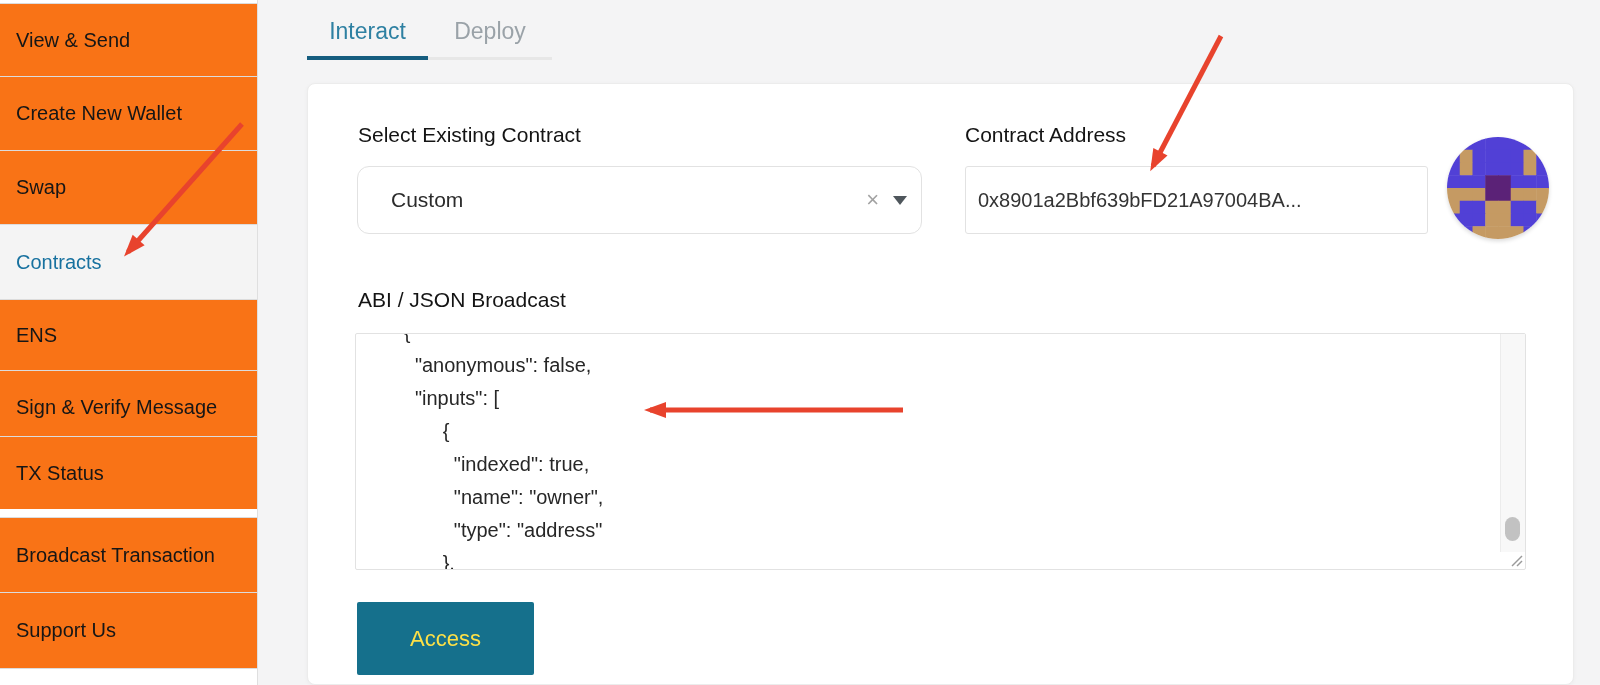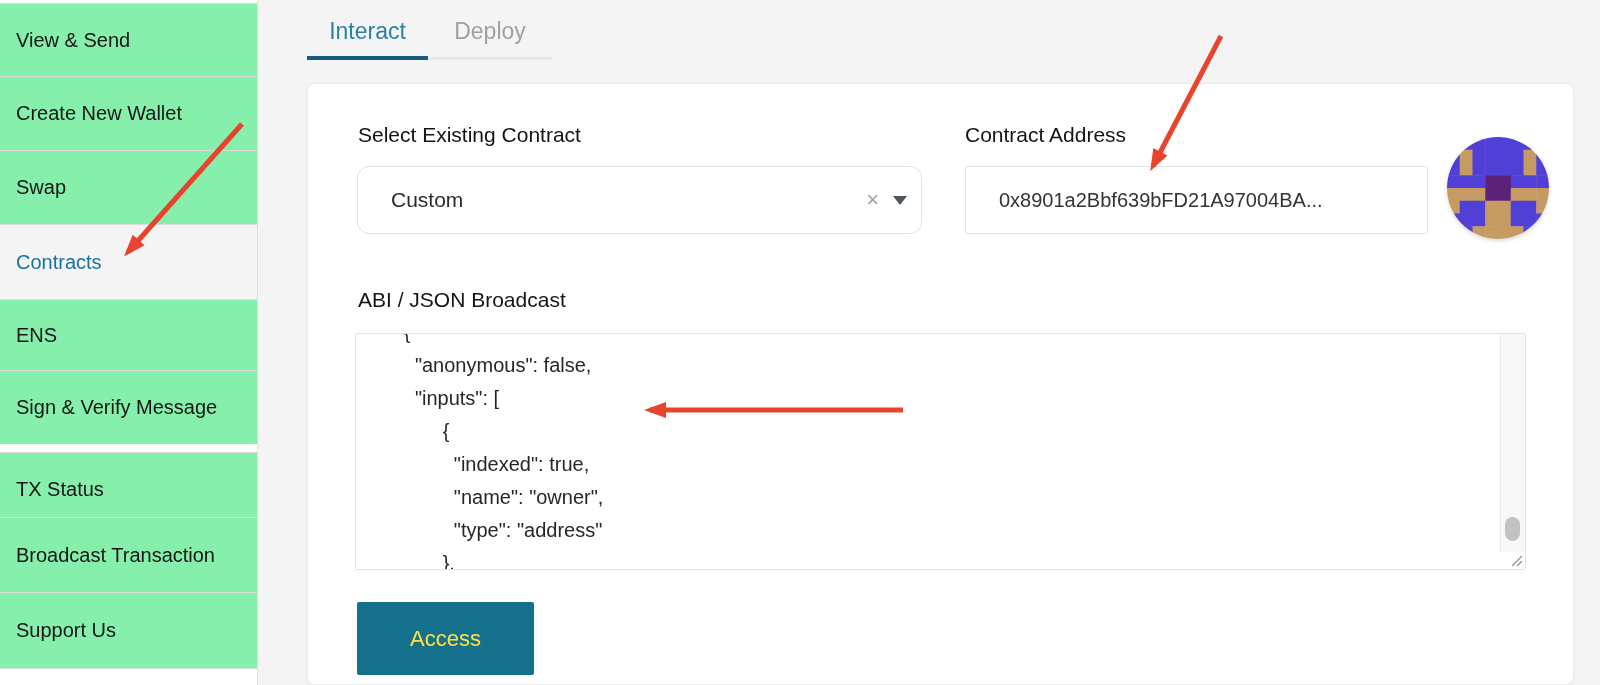--- a/index.html
+++ b/index.html
@@ -6,21 +6,21 @@
   .screen{
     position:relative;width:1600px;height:685px;overflow:hidden;
     background:#f4f4f5;font-family:"Liberation Sans","DejaVu Sans",sans-serif;
     -webkit-font-smoothing:antialiased;
   }
   
   .sidebar{position:absolute;left:0;top:0;width:257px;height:685px;background:#fff;border-right:1px solid #dfdfdf;}
   .side-item{
     position:absolute;left:0;width:257px;display:flex;align-items:center;
     padding-left:16px;box-sizing:border-box;border-top:1px solid #dcdcdc;
-    font-size:20px;color:#161616;cursor:pointer;background:#86efac;
+    font-size:20px;color:#161616;cursor:pointer;background:#f97316;
   }
   .side-item.active{background:#f4f4f4;color:#17719f;}
   .side-divider{position:absolute;left:0;width:257px;height:0;border-top:1px solid #dcdcdc;}
   
   .tab{position:absolute;top:8px;height:46px;display:flex;align-items:center;justify-content:center;font-size:23px;cursor:pointer;}
   .tab-interact{left:307px;width:121px;color:#2e80a2;}
   .tab-deploy{left:428px;width:124px;color:#9aa2a8;}
   .tab-underline{position:absolute;}
   .tab-underline.active{left:307px;top:56px;width:121px;height:4px;background:#155d7f;}
   .tab-underline.rest{left:428px;top:57px;width:124px;height:3px;background:#e7e7e7;}
@@ -35,21 +35,21 @@
     position:absolute;height:68px;background:#fff;border:1px solid #e2e2e2;border-radius:12px;
     box-sizing:border-box;display:flex;align-items:center;
   }
   .select-box{left:357px;top:166px;width:565px;cursor:pointer;}
   .select-value{padding-left:33px;font-size:21px;color:#2b2b2b;}
   .clear-x{position:absolute;right:42px;top:0;height:66px;display:flex;align-items:center;font-size:22px;color:#a2a2a2;cursor:pointer;}
   .caret{position:absolute;right:14px;top:29px;width:0;height:0;border-left:7px solid transparent;border-right:7px solid transparent;border-top:9px solid #4f565c;cursor:pointer;}
   .addr-input{
     position:absolute;left:965px;top:166px;width:463px;height:68px;background:#fff;
     border:1px solid #e2e2e2;border-radius:3px;box-sizing:border-box;
-    padding:0 12px 0 33px;font-size:20px;color:#343434;outline:none;
+    padding:0 12px 0 12px;font-size:20px;color:#343434;outline:none;
     font-family:"Liberation Sans","DejaVu Sans",sans-serif;
   }
   .identicon{position:absolute;left:1447px;top:137px;width:102px;height:102px;border-radius:50%;overflow:hidden;box-shadow:0 2px 4px rgba(0,0,0,0.15);}
   
   .abi-area{
     position:absolute;left:355px;top:333px;width:1171px;height:237px;
     background:#fff;border:1px solid #e2e2e2;border-radius:2px;box-sizing:border-box;
     overflow:hidden;cursor:text;
   }
   .abi-pre{
@@ -86,21 +86,21 @@
       </div>
     <div class="side-item active" style="top:224px;height:75px;">
         <span>Contracts</span>
       </div>
     <div class="side-item" style="top:299px;height:71px;">
         <span>ENS</span>
       </div>
     <div class="side-item" style="top:370px;height:74px;">
         <span>Sign &amp; Verify Message</span>
       </div>
-    <div class="side-item" style="top:452px;height:73px;text-align:center;">
+    <div class="side-item" style="top:436px;height:73px;text-align:center;">
         <span>TX Status</span>
       </div>
     <div class="side-item" style="top:517px;height:75px;">
         <span>Broadcast Transaction</span>
       </div>
     <div class="side-item" style="top:592px;height:76px;">
         <span>Support Us</span>
       </div>
     <div class="side-divider" style="top:668px;"></div>
   </nav>

